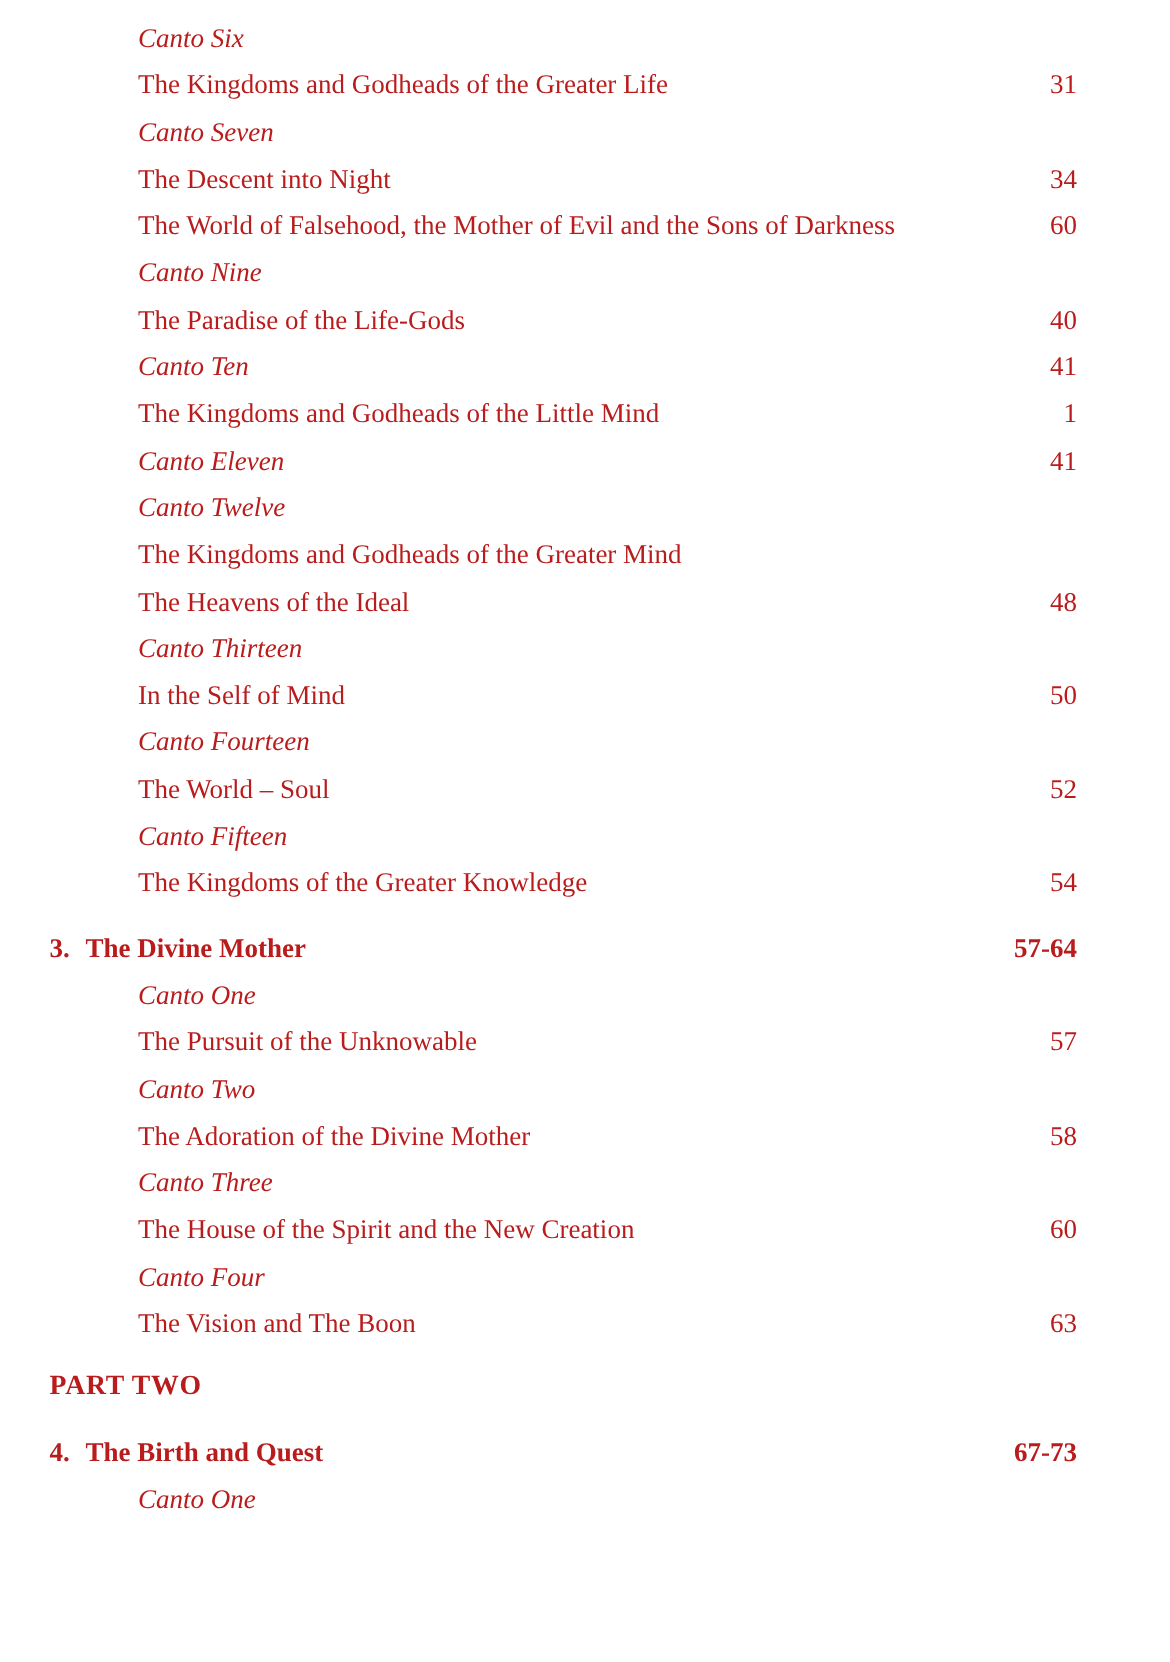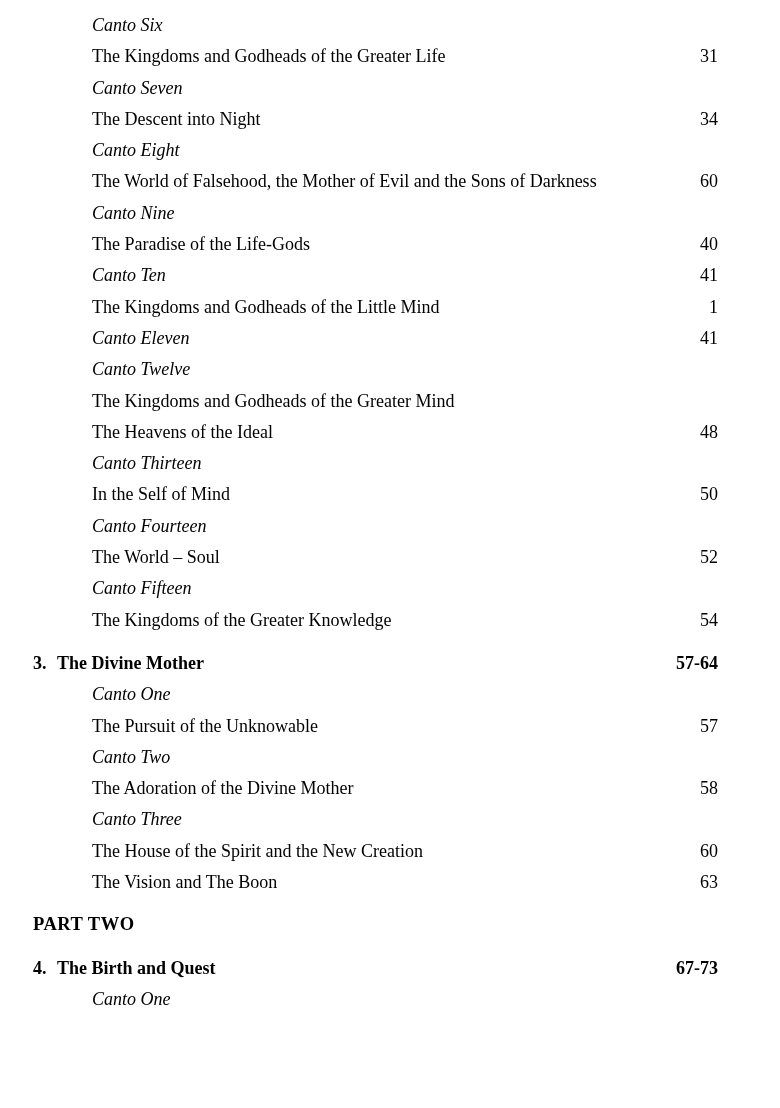--- a/index.html
+++ b/index.html
@@ -8,21 +8,21 @@
     background: #ffffff;
   }
   .page {
     position: relative;
     width: 780px;
     height: 1108px;
     background: #ffffff;
     box-sizing: border-box;
     padding: 10px 62px 10px 33px;
     font-family: "Liberation Serif", "DejaVu Serif", serif;
-    color: #000000;
+    color: #b91c1c;
     overflow: hidden;
   }
   .toc {
     width: 100%;
   }
   .row {
     display: flex;
     align-items: baseline;
     height: 31.3px;
     font-size: 18px;
@@ -73,24 +73,20 @@
         <span class="label">The Kingdoms and Godheads of the Greater Life</span>
         <span class="page-num">31</span>
       </div>
       <div class="row canto">
         <span class="label">Canto Seven</span>
         <span class="page-num"></span>
       </div>
       <div class="row title">
         <span class="label">The Descent into Night</span>
         <span class="page-num">34</span>
-      </div>
-      <div class="row canto">
-        <span class="label">Canto Eight</span>
-        <span class="page-num"></span>
       </div>
       <div class="row title">
         <span class="label">The World of Falsehood, the Mother of Evil and the Sons of Darkness</span>
         <span class="page-num">60</span>
       </div>
       <div class="row canto">
         <span class="label">Canto Nine</span>
         <span class="page-num"></span>
       </div>
       <div class="row title">
@@ -167,20 +163,24 @@
         <span class="page-num">58</span>
       </div>
       <div class="row canto">
         <span class="label">Canto Three</span>
         <span class="page-num"></span>
       </div>
       <div class="row title">
         <span class="label">The House of the Spirit and the New Creation</span>
         <span class="page-num">60</span>
       </div>
+      <div class="row canto">
+        <span class="label">Canto Four</span>
+        <span class="page-num"></span>
+      </div>
       <div class="row title">
         <span class="label">The Vision and The Boon</span>
         <span class="page-num">63</span>
       </div>
       <div class="row part">
         <span class="label">PART TWO</span>
       </div>
       <div class="row book">
         <span class="num">4.</span>
         <span class="label">The Birth and Quest</span>

